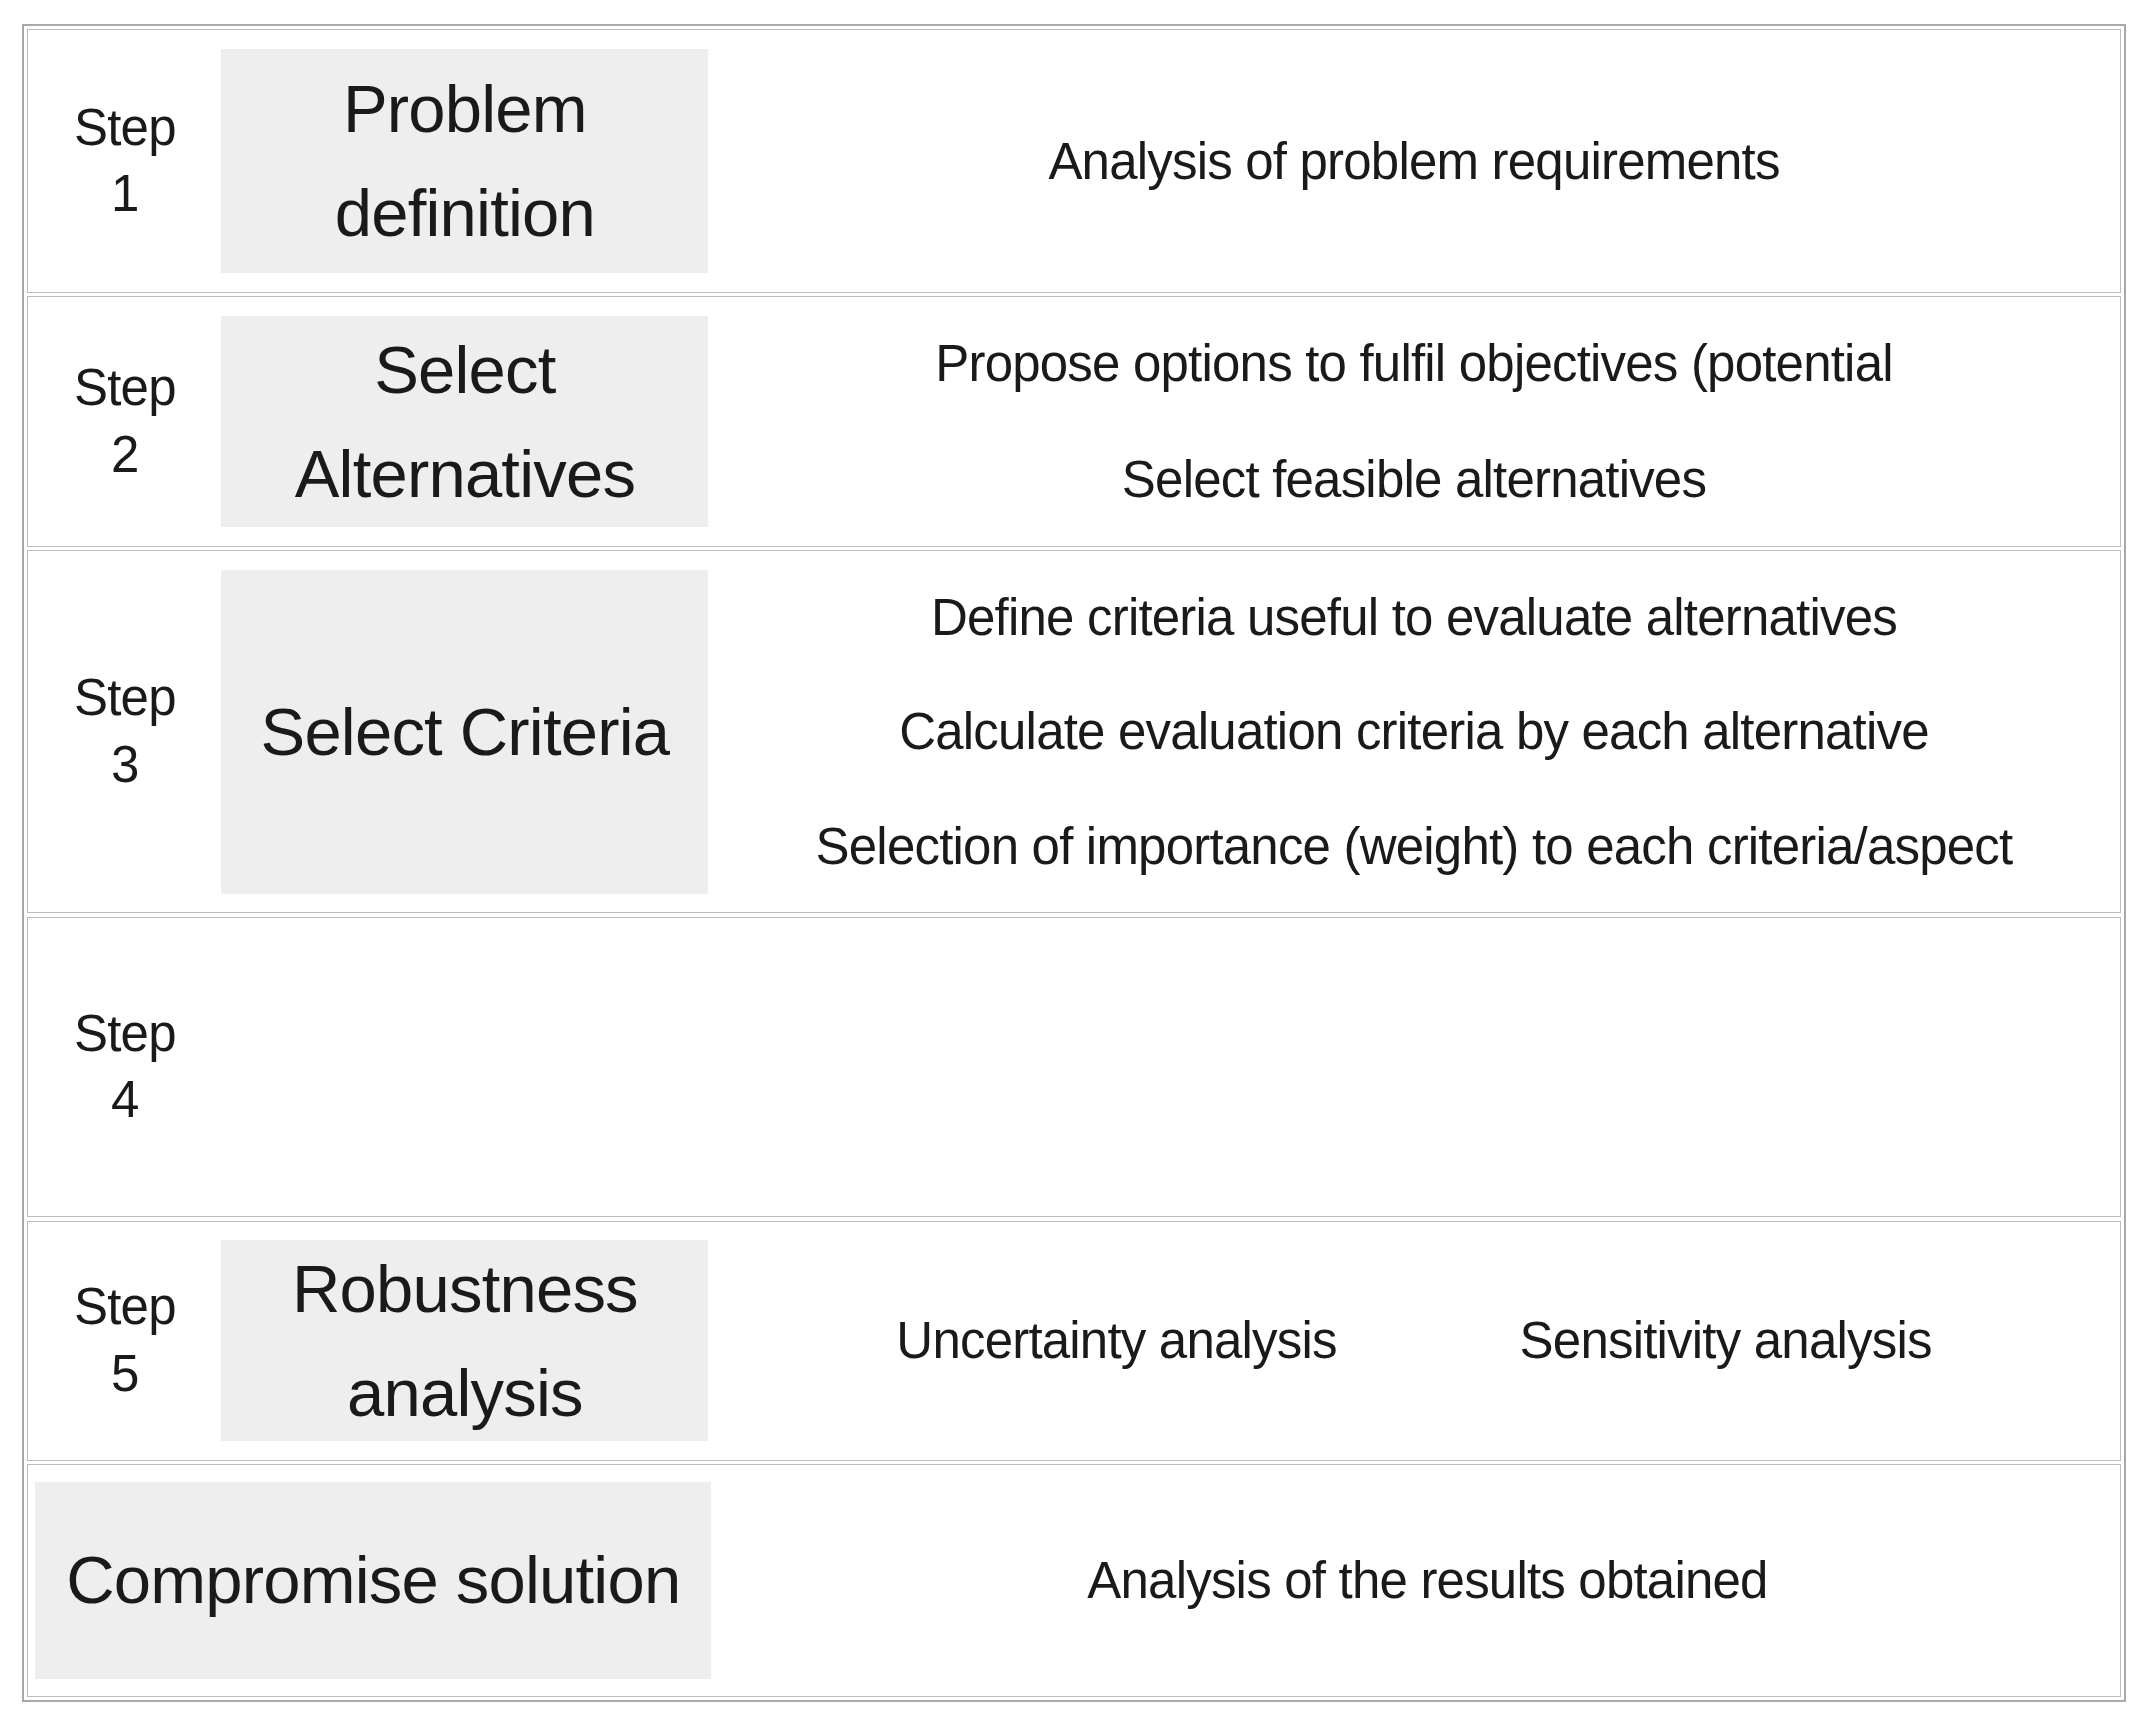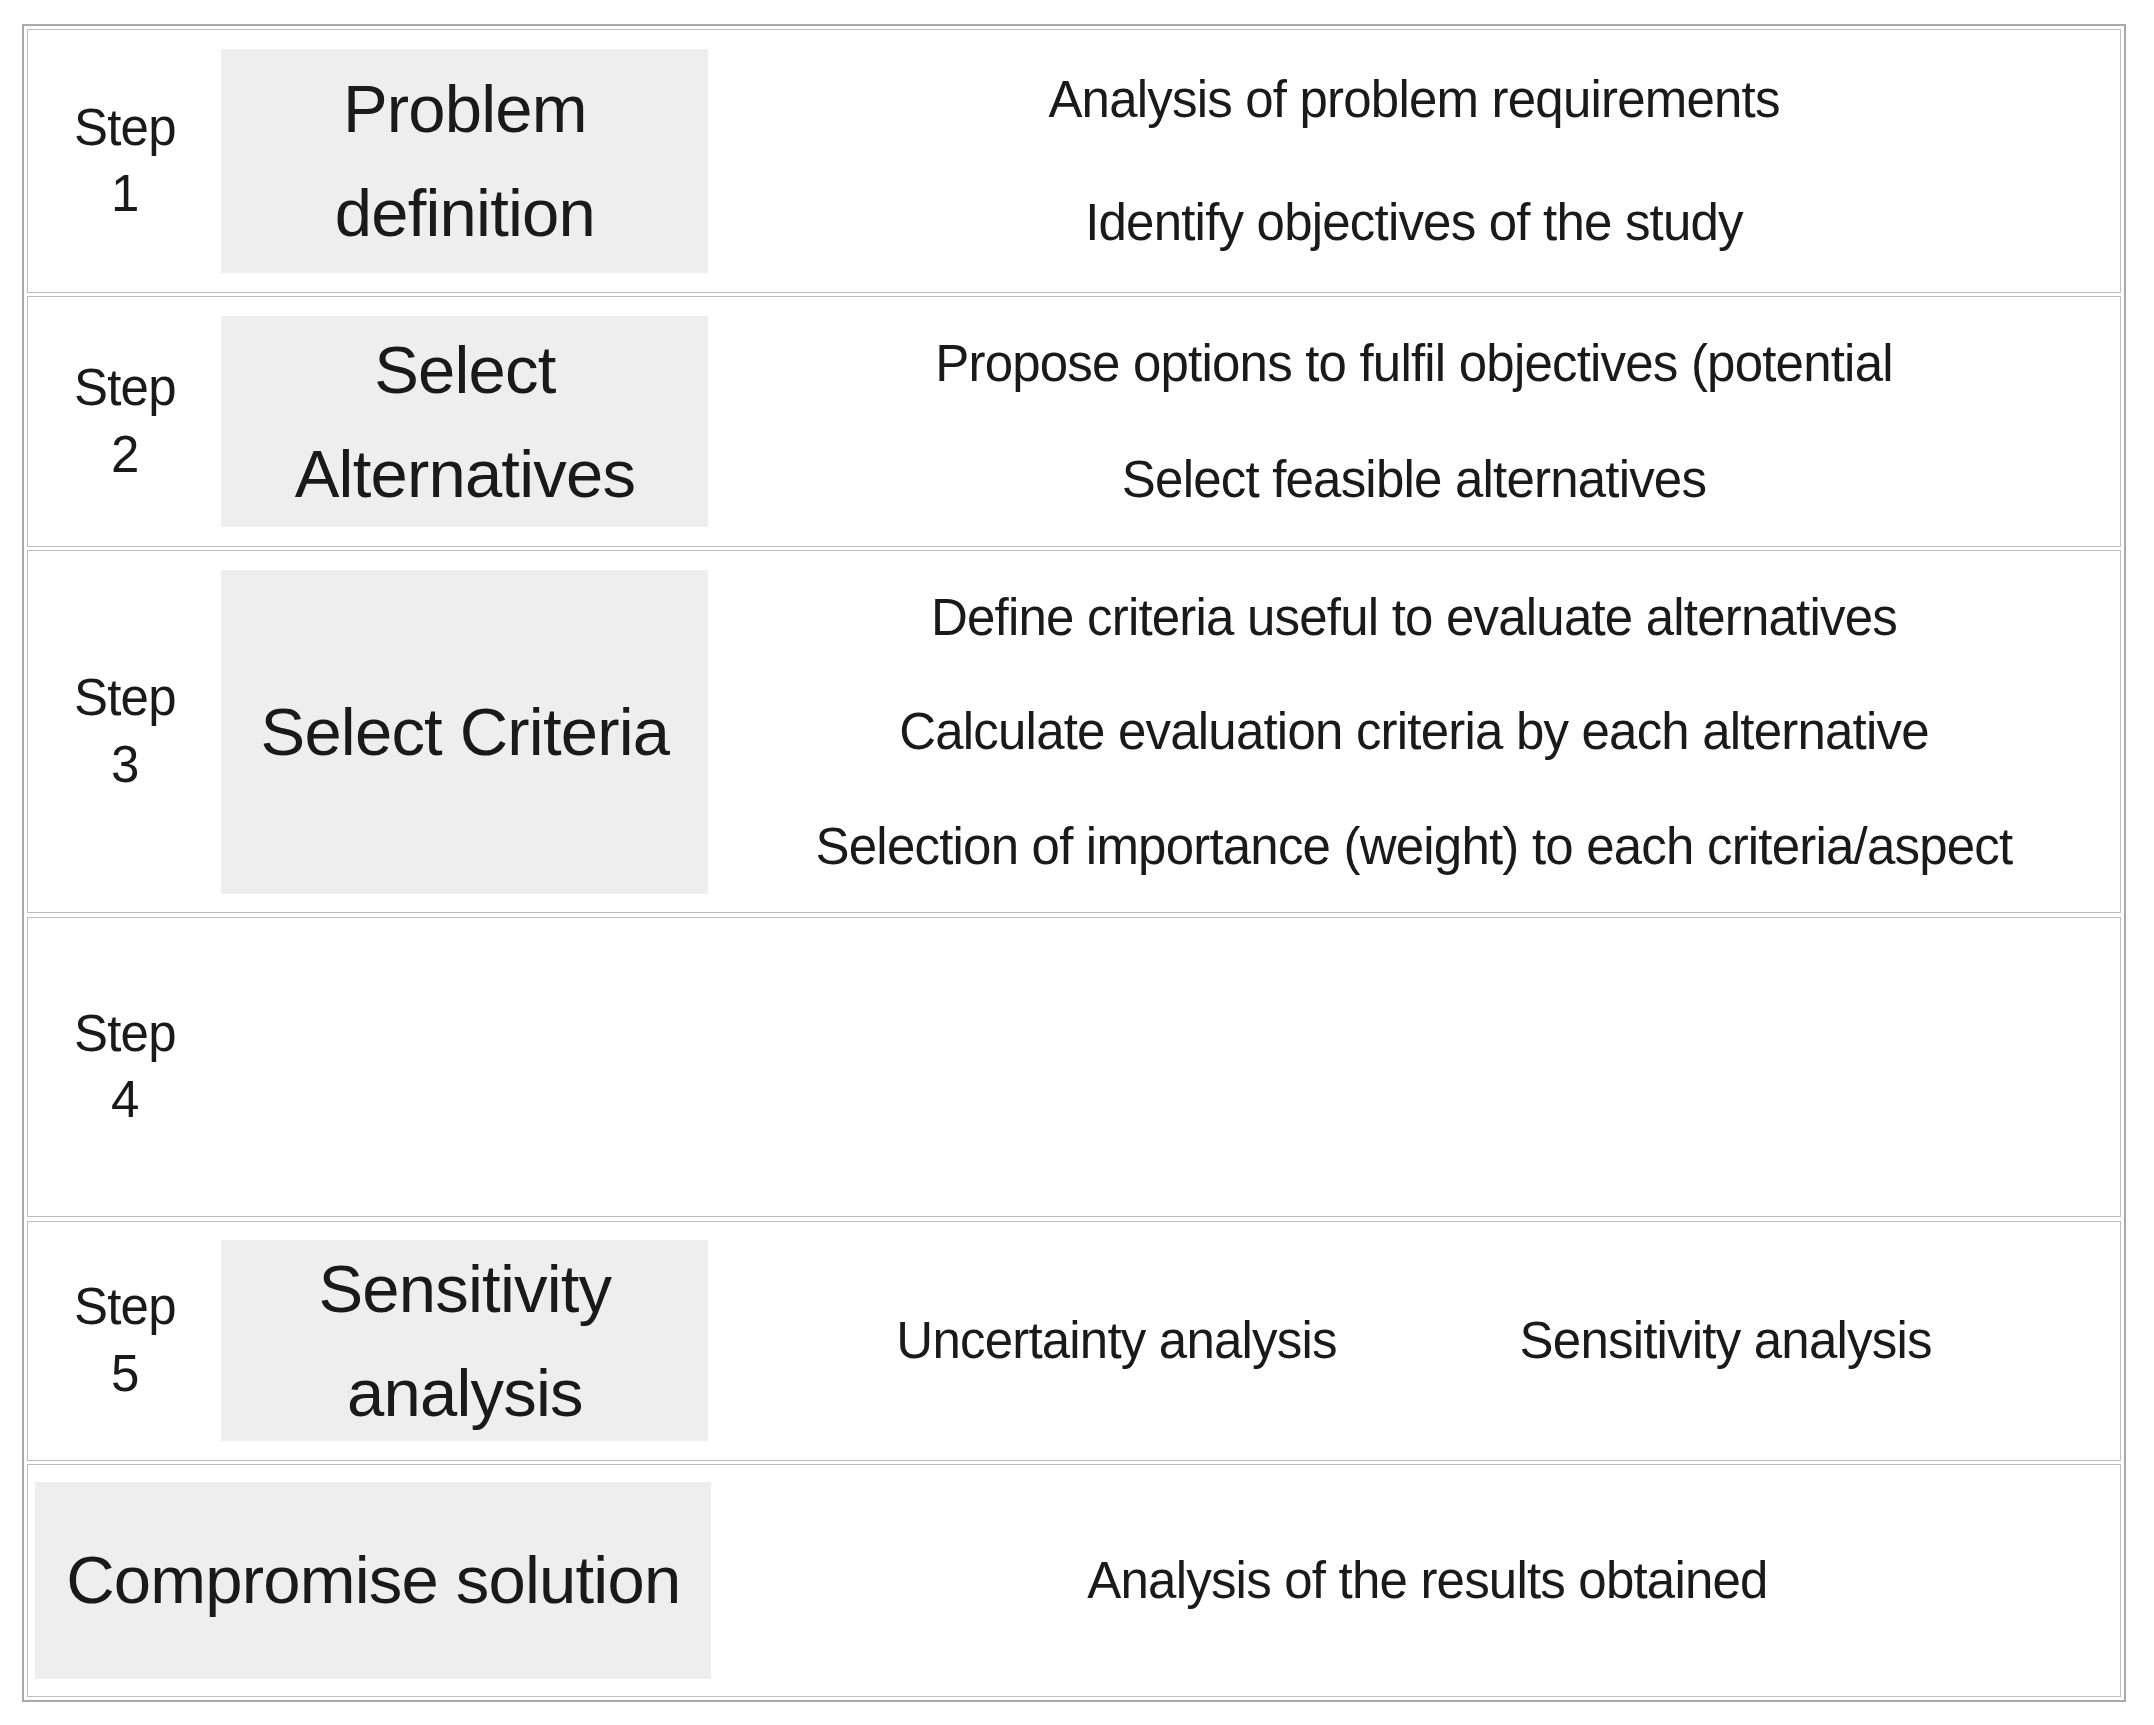--- a/index.html
+++ b/index.html
@@ -112,21 +112,20 @@
 
     <div class="row" style="flex: 315 1 0;">
       <div class="step-col">Step
 1</div>
       <div class="box-col">
         <div class="gray-box">Problem
 definition</div>
       </div>
       <div class="notes-col">
         <div class="note">Analysis of problem requirements</div>
-        <div class="note">Identify objectives of the study</div>
       </div>
     </div>
 
     <div class="row" style="flex: 300 1 0;">
       <div class="step-col">Step
 2</div>
       <div class="box-col">
         <div class="gray-box">Select
 Alternatives</div>
       </div>
@@ -151,21 +150,21 @@
 
     <div class="row" style="flex: 360 1 0;">
       <div class="step-col">Step
 4</div>
     </div>
 
     <div class="row notes-horizontal" style="flex: 287 1 0;">
       <div class="step-col">Step
 5</div>
       <div class="box-col">
-        <div class="gray-box">Sensitivity
+        <div class="gray-box">Robustness
 analysis</div>
       </div>
       <div class="notes-col">
         <div class="note">Uncertainty analysis</div>
         <div class="note">Sensitivity analysis</div>
       </div>
     </div>
 
     <div class="row wide-box" style="flex: 278 1 0; gap: 24px;">
       <div class="box-col">

